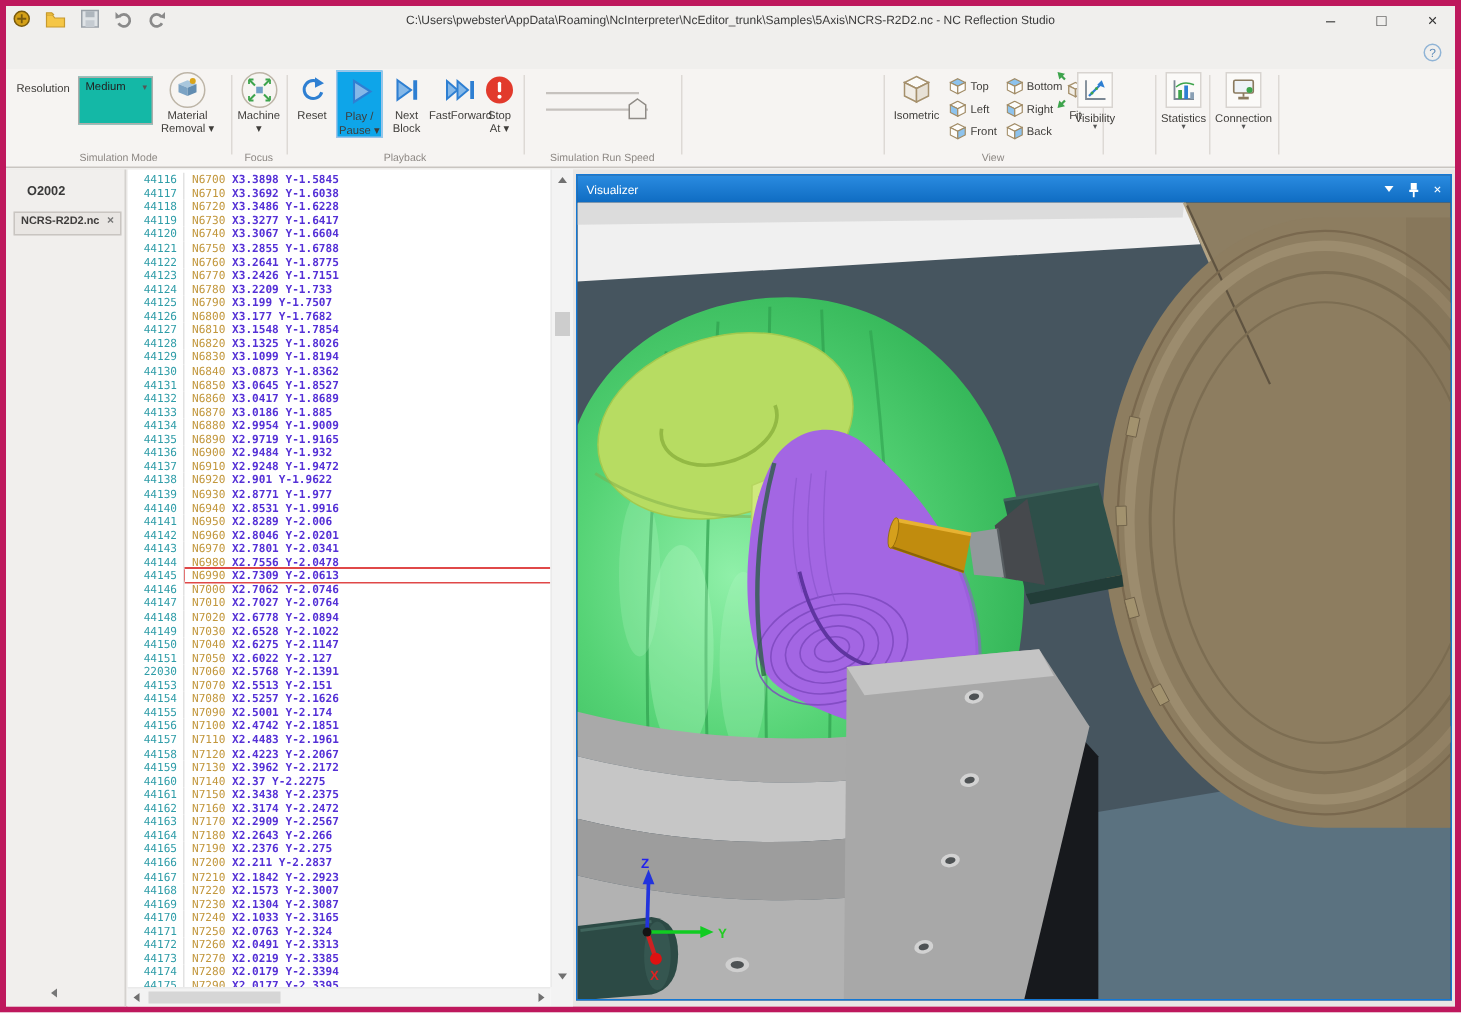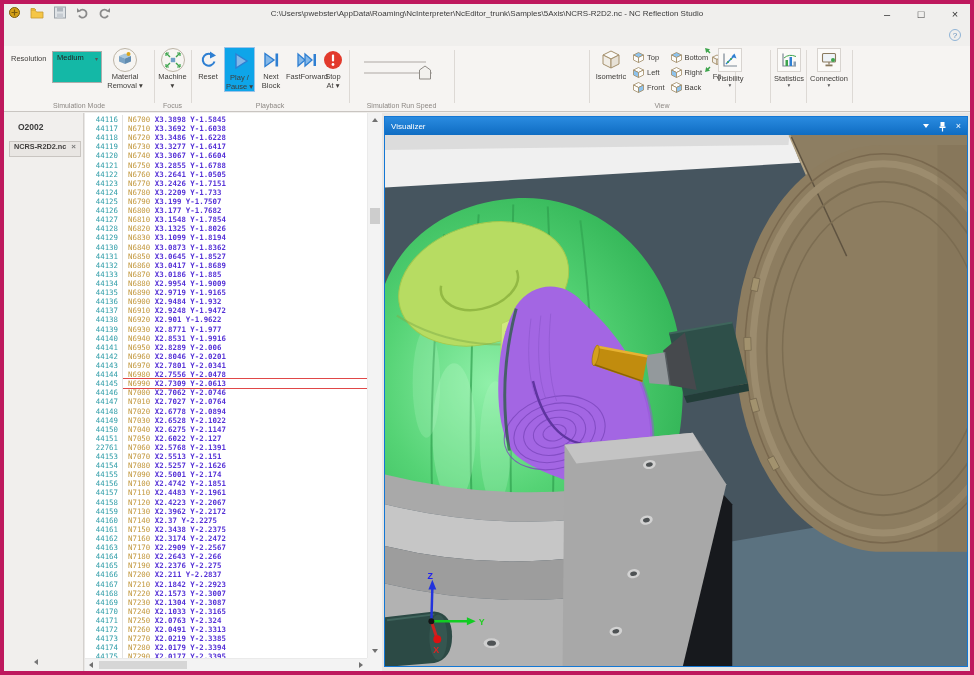--- a/index.html
+++ b/index.html
@@ -377,21 +377,21 @@
     </div>
 
     <div class="editor">
       <div class="code-scroll" id="code-list">
           <div class="crow"><span class="lno">44116</span><span class="ctext"><span class="ncode">N6700</span><span class="xy"> X3.3898</span><span class="xy"> Y-1.5845</span></span></div>
           <div class="crow"><span class="lno">44117</span><span class="ctext"><span class="ncode">N6710</span><span class="xy"> X3.3692</span><span class="xy"> Y-1.6038</span></span></div>
           <div class="crow"><span class="lno">44118</span><span class="ctext"><span class="ncode">N6720</span><span class="xy"> X3.3486</span><span class="xy"> Y-1.6228</span></span></div>
           <div class="crow"><span class="lno">44119</span><span class="ctext"><span class="ncode">N6730</span><span class="xy"> X3.3277</span><span class="xy"> Y-1.6417</span></span></div>
           <div class="crow"><span class="lno">44120</span><span class="ctext"><span class="ncode">N6740</span><span class="xy"> X3.3067</span><span class="xy"> Y-1.6604</span></span></div>
           <div class="crow"><span class="lno">44121</span><span class="ctext"><span class="ncode">N6750</span><span class="xy"> X3.2855</span><span class="xy"> Y-1.6788</span></span></div>
-          <div class="crow"><span class="lno">44122</span><span class="ctext"><span class="ncode">N6760</span><span class="xy"> X3.2641</span><span class="xy"> Y-1.0505</span></span></div>
+          <div class="crow"><span class="lno">44122</span><span class="ctext"><span class="ncode">N6760</span><span class="xy"> X3.2641</span><span class="xy"> Y-1.8775</span></span></div>
           <div class="crow"><span class="lno">44123</span><span class="ctext"><span class="ncode">N6770</span><span class="xy"> X3.2426</span><span class="xy"> Y-1.7151</span></span></div>
           <div class="crow"><span class="lno">44124</span><span class="ctext"><span class="ncode">N6780</span><span class="xy"> X3.2209</span><span class="xy"> Y-1.733</span></span></div>
           <div class="crow"><span class="lno">44125</span><span class="ctext"><span class="ncode">N6790</span><span class="xy"> X3.199</span><span class="xy"> Y-1.7507</span></span></div>
           <div class="crow"><span class="lno">44126</span><span class="ctext"><span class="ncode">N6800</span><span class="xy"> X3.177</span><span class="xy"> Y-1.7682</span></span></div>
           <div class="crow"><span class="lno">44127</span><span class="ctext"><span class="ncode">N6810</span><span class="xy"> X3.1548</span><span class="xy"> Y-1.7854</span></span></div>
           <div class="crow"><span class="lno">44128</span><span class="ctext"><span class="ncode">N6820</span><span class="xy"> X3.1325</span><span class="xy"> Y-1.8026</span></span></div>
           <div class="crow"><span class="lno">44129</span><span class="ctext"><span class="ncode">N6830</span><span class="xy"> X3.1099</span><span class="xy"> Y-1.8194</span></span></div>
           <div class="crow"><span class="lno">44130</span><span class="ctext"><span class="ncode">N6840</span><span class="xy"> X3.0873</span><span class="xy"> Y-1.8362</span></span></div>
           <div class="crow"><span class="lno">44131</span><span class="ctext"><span class="ncode">N6850</span><span class="xy"> X3.0645</span><span class="xy"> Y-1.8527</span></span></div>
           <div class="crow"><span class="lno">44132</span><span class="ctext"><span class="ncode">N6860</span><span class="xy"> X3.0417</span><span class="xy"> Y-1.8689</span></span></div>
@@ -407,21 +407,21 @@
           <div class="crow"><span class="lno">44142</span><span class="ctext"><span class="ncode">N6960</span><span class="xy"> X2.8046</span><span class="xy"> Y-2.0201</span></span></div>
           <div class="crow"><span class="lno">44143</span><span class="ctext"><span class="ncode">N6970</span><span class="xy"> X2.7801</span><span class="xy"> Y-2.0341</span></span></div>
           <div class="crow"><span class="lno">44144</span><span class="ctext"><span class="ncode">N6980</span><span class="xy"> X2.7556</span><span class="xy"> Y-2.0478</span></span></div>
           <div class="crow current"><span class="lno">44145</span><span class="ctext"><span class="ncode">N6990</span><span class="xy"> X2.7309</span><span class="xy"> Y-2.0613</span></span></div>
           <div class="crow"><span class="lno">44146</span><span class="ctext"><span class="ncode">N7000</span><span class="xy"> X2.7062</span><span class="xy"> Y-2.0746</span></span></div>
           <div class="crow"><span class="lno">44147</span><span class="ctext"><span class="ncode">N7010</span><span class="xy"> X2.7027</span><span class="xy"> Y-2.0764</span></span></div>
           <div class="crow"><span class="lno">44148</span><span class="ctext"><span class="ncode">N7020</span><span class="xy"> X2.6778</span><span class="xy"> Y-2.0894</span></span></div>
           <div class="crow"><span class="lno">44149</span><span class="ctext"><span class="ncode">N7030</span><span class="xy"> X2.6528</span><span class="xy"> Y-2.1022</span></span></div>
           <div class="crow"><span class="lno">44150</span><span class="ctext"><span class="ncode">N7040</span><span class="xy"> X2.6275</span><span class="xy"> Y-2.1147</span></span></div>
           <div class="crow"><span class="lno">44151</span><span class="ctext"><span class="ncode">N7050</span><span class="xy"> X2.6022</span><span class="xy"> Y-2.127</span></span></div>
-          <div class="crow"><span class="lno">22761</span><span class="ctext"><span class="ncode">N7060</span><span class="xy"> X2.5768</span><span class="xy"> Y-2.1391</span></span></div>
+          <div class="crow"><span class="lno">22030</span><span class="ctext"><span class="ncode">N7060</span><span class="xy"> X2.5768</span><span class="xy"> Y-2.1391</span></span></div>
           <div class="crow"><span class="lno">44153</span><span class="ctext"><span class="ncode">N7070</span><span class="xy"> X2.5513</span><span class="xy"> Y-2.151</span></span></div>
           <div class="crow"><span class="lno">44154</span><span class="ctext"><span class="ncode">N7080</span><span class="xy"> X2.5257</span><span class="xy"> Y-2.1626</span></span></div>
           <div class="crow"><span class="lno">44155</span><span class="ctext"><span class="ncode">N7090</span><span class="xy"> X2.5001</span><span class="xy"> Y-2.174</span></span></div>
           <div class="crow"><span class="lno">44156</span><span class="ctext"><span class="ncode">N7100</span><span class="xy"> X2.4742</span><span class="xy"> Y-2.1851</span></span></div>
           <div class="crow"><span class="lno">44157</span><span class="ctext"><span class="ncode">N7110</span><span class="xy"> X2.4483</span><span class="xy"> Y-2.1961</span></span></div>
           <div class="crow"><span class="lno">44158</span><span class="ctext"><span class="ncode">N7120</span><span class="xy"> X2.4223</span><span class="xy"> Y-2.2067</span></span></div>
           <div class="crow"><span class="lno">44159</span><span class="ctext"><span class="ncode">N7130</span><span class="xy"> X2.3962</span><span class="xy"> Y-2.2172</span></span></div>
           <div class="crow"><span class="lno">44160</span><span class="ctext"><span class="ncode">N7140</span><span class="xy"> X2.37</span><span class="xy"> Y-2.2275</span></span></div>
           <div class="crow"><span class="lno">44161</span><span class="ctext"><span class="ncode">N7150</span><span class="xy"> X2.3438</span><span class="xy"> Y-2.2375</span></span></div>
           <div class="crow"><span class="lno">44162</span><span class="ctext"><span class="ncode">N7160</span><span class="xy"> X2.3174</span><span class="xy"> Y-2.2472</span></span></div>

